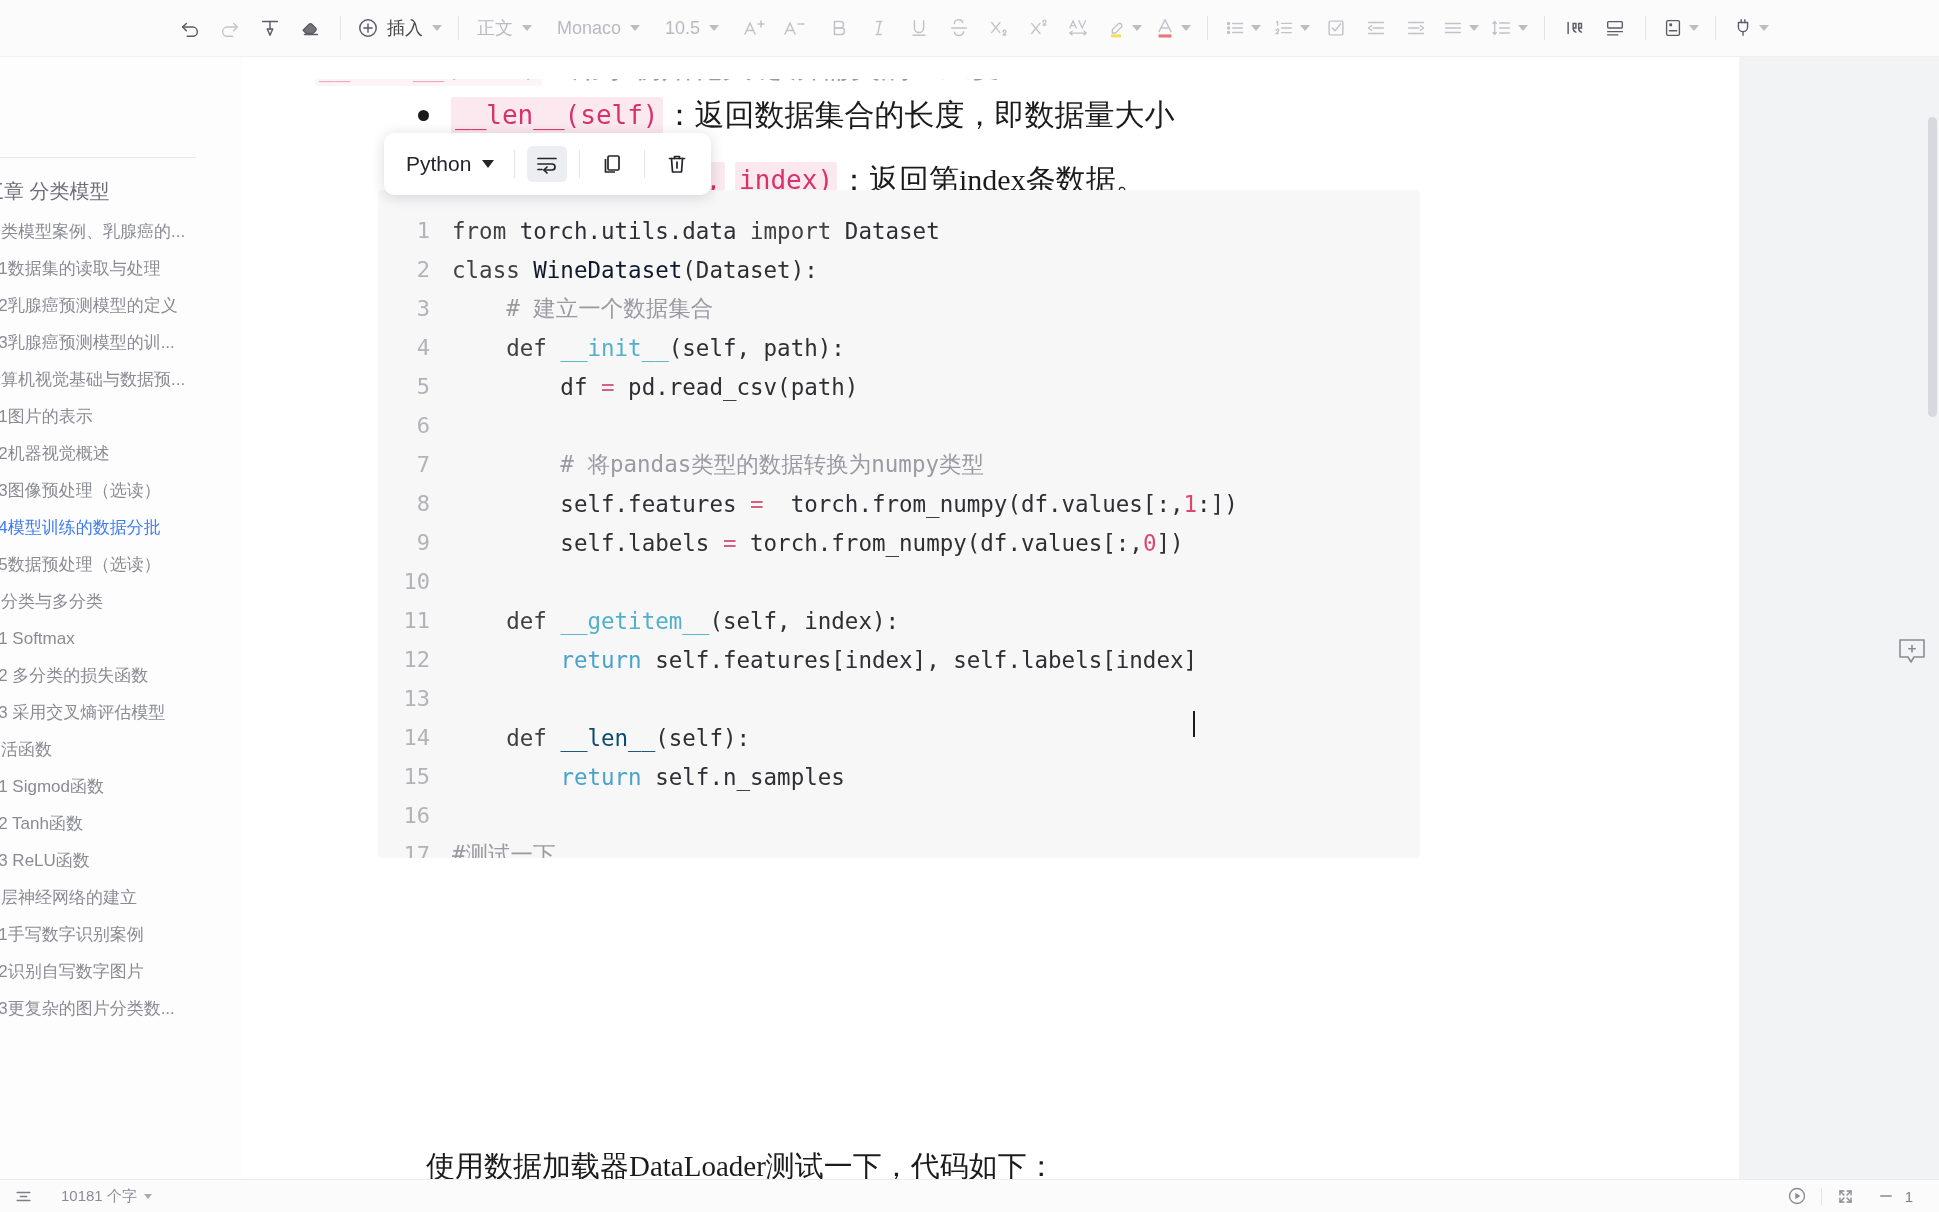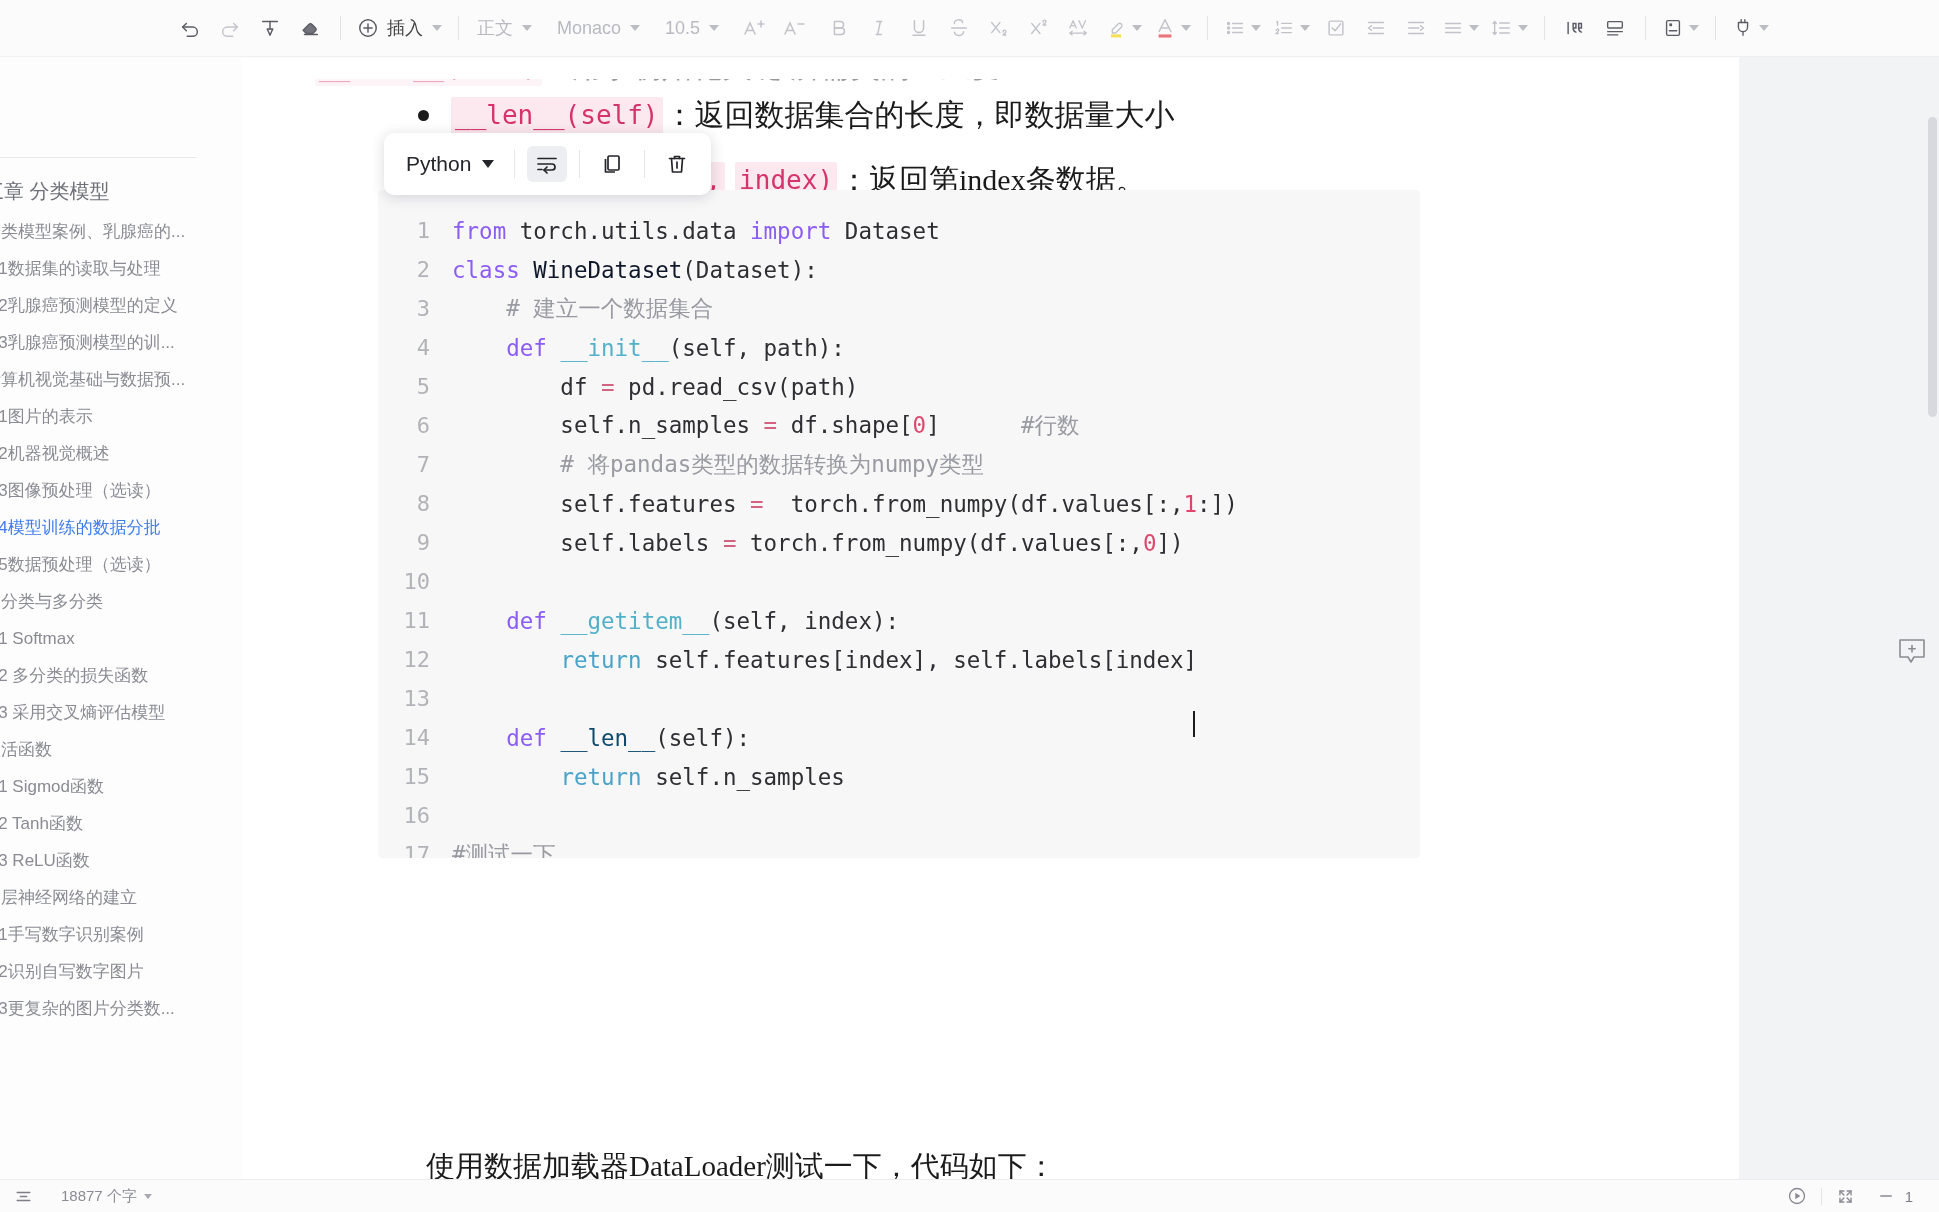--- a/index.html
+++ b/index.html
@@ -180,21 +180,21 @@
   .ln {
     width: 74px;
     text-align: right;
     padding-right: 22px;
     color: #b2b3b8;
     flex: 0 0 auto;
     font-size: 22px;
     user-select: none;
   }
   .cl { white-space: pre; color: #2e2e33; }
-  .kw   { color: #8b5cf6; }
+  .kw   { color: #404040; }
   .kw2  { color: #4aa3c8; }
   .cls  { color: #0f172a; }
   .dun  { color: #0c4a6e; }
   .fn   { color: #53b0c9; }
   .num  { color: #e0456c; }
   .op   { color: #d3617f; }
   .cmt  { color: #9a9ba2; }
   .caret-ibeam {
     position: absolute;
     left: 951px; top: 654px;
@@ -580,21 +580,20 @@
             <div class="code-row">
               <span class="ln">4</span>
               <span class="cl"><span class="cl">    </span><span class="kw">def</span><span class="cl"> </span><span class="fn">__init__</span><span class="cl">(self, path):</span></span>
             </div>
             <div class="code-row">
               <span class="ln">5</span>
               <span class="cl"><span class="cl">        df </span><span class="op">=</span><span class="cl"> pd.read_csv(path)</span></span>
             </div>
             <div class="code-row">
               <span class="ln">6</span>
-              <span class="cl"><span class="cl">        self.n_samples </span><span class="op">=</span><span class="cl"> df.shape[</span><span class="num">0</span><span class="cl">]</span><span class="cl">      </span><span class="cmt">#行数</span></span>
             </div>
             <div class="code-row">
               <span class="ln">7</span>
               <span class="cl"><span class="cmt">        # 将pandas类型的数据转换为numpy类型</span></span>
             </div>
             <div class="code-row">
               <span class="ln">8</span>
               <span class="cl"><span class="cl">        self.features </span><span class="op">=</span><span class="cl">  torch.from_numpy(df.values[:,</span><span class="num">1</span><span class="cl">:])</span></span>
             </div>
             <div class="code-row">
@@ -653,21 +652,21 @@
 </div>
 
 <div class="statusbar">
   <div class="sb-left">
     <div class="sb-item">
       <svg width="19" height="19" viewBox="0 0 24 24" fill="none" stroke="#7d7e86" stroke-width="1.7" stroke-linecap="round">
         <path d="M4 7 H20 M4 17 H20 M8 12 H16"></path>
       </svg>
     </div>
     <div class="sb-item" style="margin-left:10px">
-      <span>18877 个字</span>
+      <span>10181 个字</span>
       <span class="sb-caret"></span>
     </div>
   </div>
 
   <div class="sb-right">
     <div class="sb-btn">
       <svg width="20" height="20" viewBox="0 0 24 24" fill="none" stroke="#8a8b93" stroke-width="1.6" stroke-linejoin="round">
         <circle cx="12" cy="12" r="9"></circle>
           <path d="M10 8.2 L16 12 L10 15.8 Z" fill="#8a8b93" stroke="none"></path>
       </svg>

